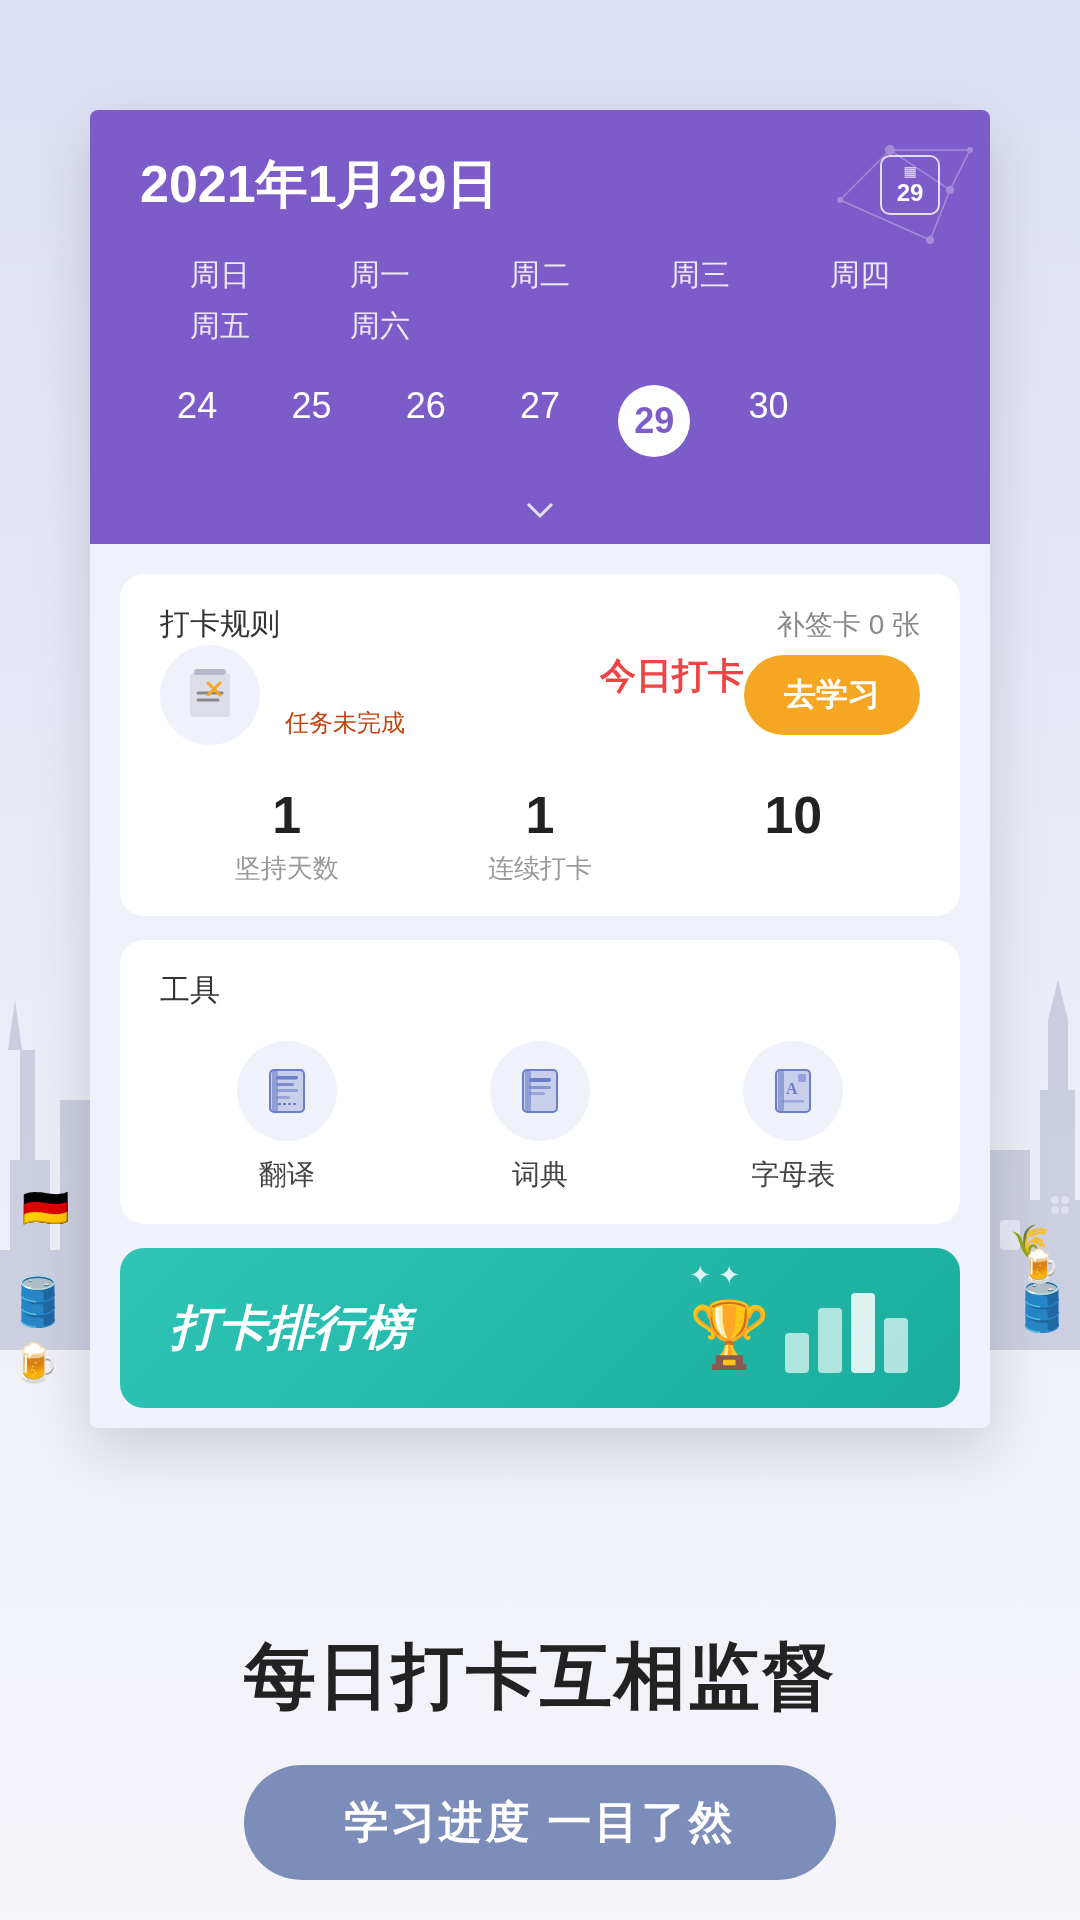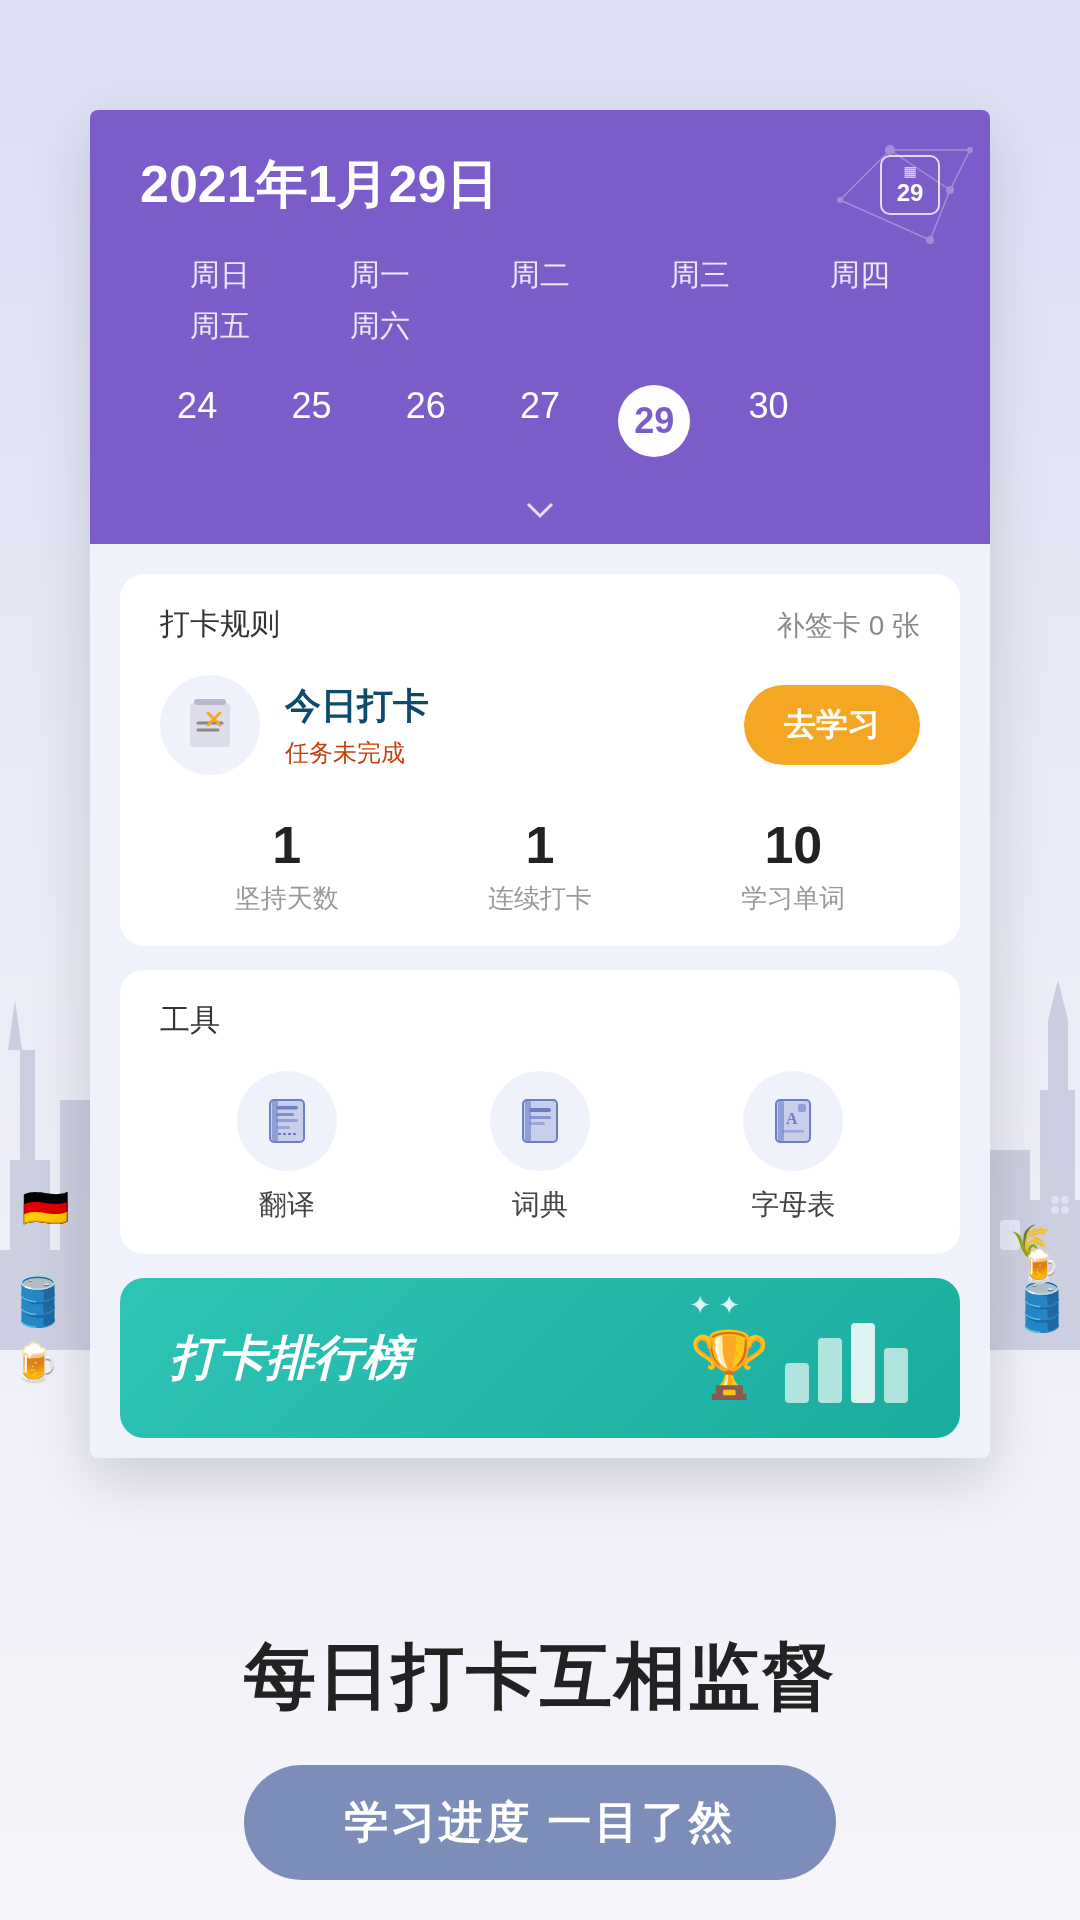--- a/index.html
+++ b/index.html
@@ -123,22 +123,21 @@
     
     .checkin-card {
       background: white;
       border-radius: 24px;
       padding: 30px 40px;
       margin-bottom: 24px;
     }
     .card-top-row {
       display: flex;
       justify-content: space-between;
-      align-items: flex-end;
-      margin-bottom: 30px;
+      align-items: center;
     }
     .card-label {
       font-size: 30px;
       color: #333;
     }
     .supplement-text {
       font-size: 28px;
       color: #888;
     }
 
@@ -163,22 +162,23 @@
     .checkin-icon-wrap svg {
       width: 60px;
       height: 60px;
     }
     .today-info {
       flex: 1;
     }
     .today-title {
       font-size: 36px;
       font-weight: 700;
-      color: #0c4a6e;
+      color: #ef4444;
       margin-bottom: 6px;
+      text-align: right;
     }
     .today-subtitle {
       font-size: 24px;
       color: #c2410c;
     }
     .go-study-btn {
       background: #f5a623;
       color: white;
       border: none;
       border-radius: 50px;
@@ -435,21 +435,20 @@
         <div class="stat-item">
           <div class="stat-num">1</div>
           <div class="stat-label">坚持天数</div>
         </div>
         <div class="stat-item">
           <div class="stat-num">1</div>
           <div class="stat-label">连续打卡</div>
         </div>
         <div class="stat-item">
           <div class="stat-num">10</div>
-          <div class="stat-label">学习单词</div>
         </div>
       </div>
     </div>
 
     <div class="tools-card">
       <div class="tools-title">工具</div>
       <div class="tools-row">
 
         <div class="tool-item">
           <div class="tool-icon-wrap">

